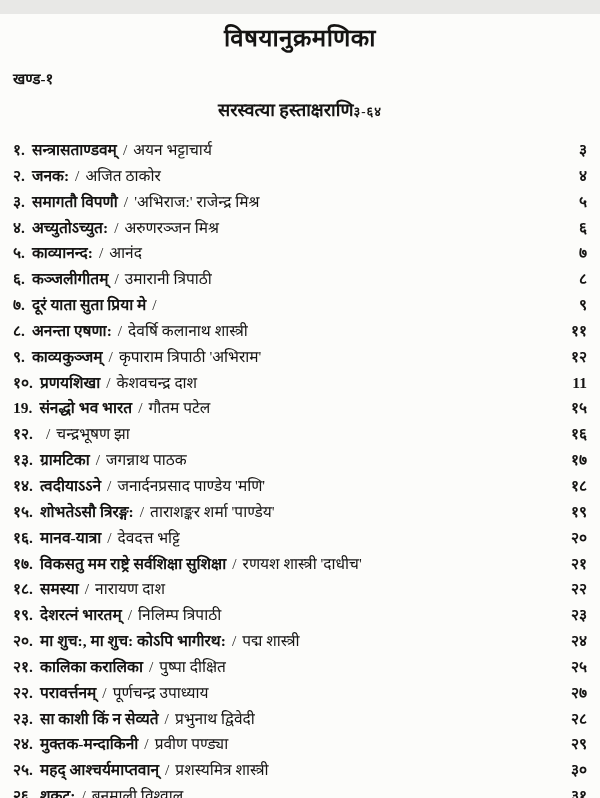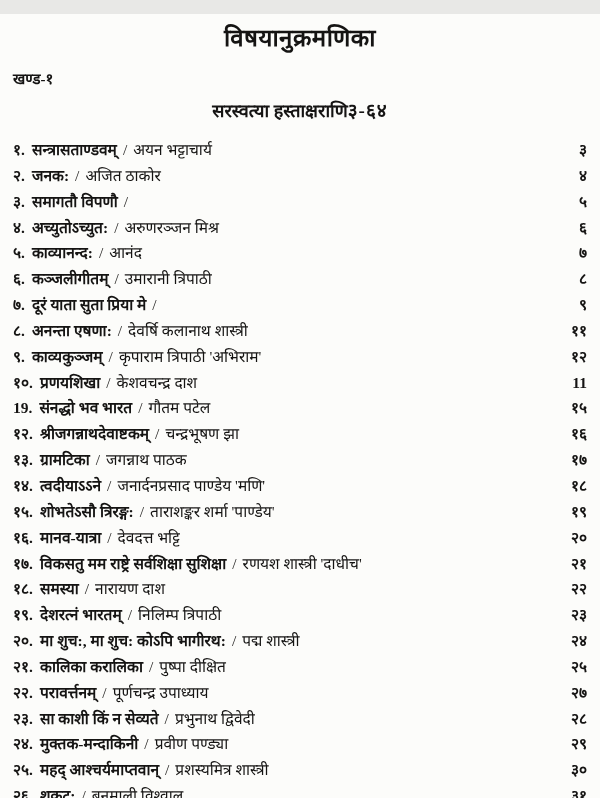--- a/index.html
+++ b/index.html
@@ -36,21 +36,21 @@
   .section-head {
     margin-top: 9px;
     display: flex;
     justify-content: center;
     align-items: baseline;
     font-weight: bold;
     font-size: 18px;
     line-height: 25px;
   }
   .section-head .sec-pages {
-    font-size: 19px;
+    font-size: 13px;
     letter-spacing: 1px;
   }
   .entries {
     margin-top: 14px;
   }
   .entry {
     display: flex;
     align-items: baseline;
     height: 25.85px;
     font-size: 15.5px;
@@ -109,20 +109,21 @@
     <span class="sep">/</span>
     <span class="author">अजित ठाकोर</span>
     <span class="fill"></span>
     <span class="page-num">४</span>
   </div>
 
   <div class="entry">
     <span class="num">३.</span>
     <span class="title">समागतौ विपणौ</span>
     <span class="sep">/</span>
+    <span class="author">'अभिराज:' राजेन्द्र मिश्र</span>
     <span class="fill"></span>
     <span class="page-num">५</span>
   </div>
 
   <div class="entry">
     <span class="num">४.</span>
     <span class="title">अच्युतोऽच्युत:</span>
     <span class="sep">/</span>
     <span class="author">अरुणरञ्जन मिश्र</span>
     <span class="fill"></span>
@@ -186,21 +187,20 @@
     <span class="num">19.</span>
     <span class="title">संनद्धो भव भारत</span>
     <span class="sep">/</span>
     <span class="author">गौतम पटेल</span>
     <span class="fill"></span>
     <span class="page-num">१५</span>
   </div>
 
   <div class="entry">
     <span class="num">१२.</span>
-    <span class="title">श्रीजगन्नाथदेवाष्टकम्</span>
     <span class="sep">/</span>
     <span class="author">चन्द्रभूषण झा</span>
     <span class="fill"></span>
     <span class="page-num">१६</span>
   </div>
 
   <div class="entry">
     <span class="num">१३.</span>
     <span class="title">ग्रामटिका</span>
     <span class="sep">/</span>

